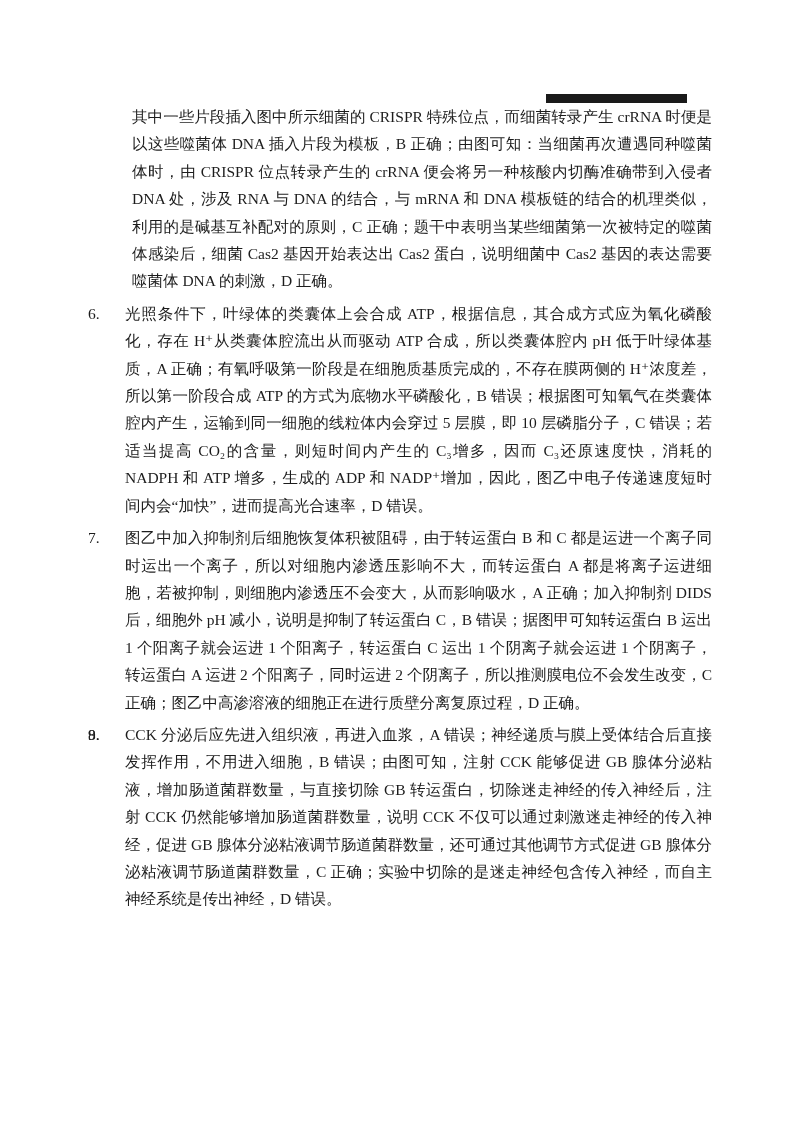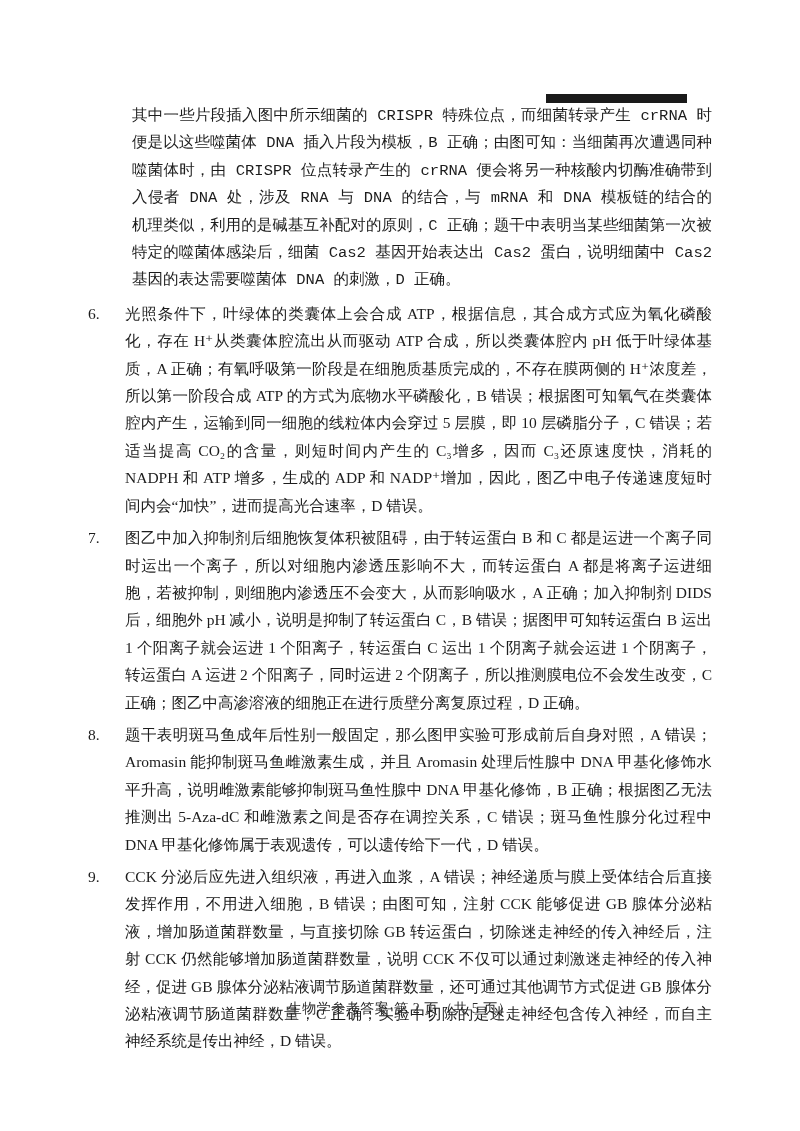--- a/index.html
+++ b/index.html
@@ -39,21 +39,21 @@
     padding-left: 37px;
     margin: 0 0 5px 0;
   }
   .para .num {
     position: absolute;
     left: 0;
     top: 0;
     width: 34px;
     text-align: left;
   }
-  .para.continuation { padding-left: 44px; font-family: Liberation Mono, monospace; }
+  .para.continuation { padding-left: 44px; }
   .footer {
     position: absolute;
     left: 0;
     top: 1000px;
     width: 100%;
     text-align: center;
     font-size: 14px;
     letter-spacing: 0.5px;
     color: #2b2b2b;
   }
@@ -68,23 +68,20 @@
       <div class="para continuation">
       <span class="txt">其中一些片段插入图中所示细菌的 CRISPR 特殊位点，而细菌转录产生 crRNA 时便是以这些噬菌体 DNA 插入片段为模板，B 正确；由图可知：当细菌再次遭遇同种噬菌体时，由 CRISPR 位点转录产生的 crRNA 便会将另一种核酸内切酶准确带到入侵者 DNA 处，涉及 RNA 与 DNA 的结合，与 mRNA 和 DNA 模板链的结合的机理类似，利用的是碱基互补配对的原则，C 正确；题干中表明当某些细菌第一次被特定的噬菌体感染后，细菌 Cas2 基因开始表达出 Cas2 蛋白，说明细菌中 Cas2 基因的表达需要噬菌体 DNA 的刺激，D 正确。</span>
     </div>
       <div class="para">
       <span class="num">6.</span><span class="txt">光照条件下，叶绿体的类囊体上会合成 ATP，根据信息，其合成方式应为氧化磷酸化，存在 H⁺从类囊体腔流出从而驱动 ATP 合成，所以类囊体腔内 pH 低于叶绿体基质，A 正确；有氧呼吸第一阶段是在细胞质基质完成的，不存在膜两侧的 H⁺浓度差，所以第一阶段合成 ATP 的方式为底物水平磷酸化，B 错误；根据图可知氧气在类囊体腔内产生，运输到同一细胞的线粒体内会穿过 5 层膜，即 10 层磷脂分子，C 错误；若适当提高 CO₂的含量，则短时间内产生的 C₃增多，因而 C₃还原速度快，消耗的 NADPH 和 ATP 增多，生成的 ADP 和 NADP⁺增加，因此，图乙中电子传递速度短时间内会“加快”，进而提高光合速率，D 错误。</span>
     </div>
       <div class="para">
       <span class="num">7.</span><span class="txt">图乙中加入抑制剂后细胞恢复体积被阻碍，由于转运蛋白 B 和 C 都是运进一个离子同时运出一个离子，所以对细胞内渗透压影响不大，而转运蛋白 A 都是将离子运进细胞，若被抑制，则细胞内渗透压不会变大，从而影响吸水，A 正确；加入抑制剂 DIDS 后，细胞外 pH 减小，说明是抑制了转运蛋白 C，B 错误；据图甲可知转运蛋白 B 运出 1 个阳离子就会运进 1 个阳离子，转运蛋白 C 运出 1 个阴离子就会运进 1 个阴离子，转运蛋白 A 运进 2 个阳离子，同时运进 2 个阴离子，所以推测膜电位不会发生改变，C 正确；图乙中高渗溶液的细胞正在进行质壁分离复原过程，D 正确。</span>
     </div>
       <div class="para">
-      <span class="num">8.</span><span class="txt">题干表明斑马鱼成年后性别一般固定，那么图甲实验可形成前后自身对照，A 错误；Aromasin 能抑制斑马鱼雌激素生成，并且 Aromasin 处理后性腺中 DNA 甲基化修饰水平升高，说明雌激素能够抑制斑马鱼性腺中 DNA 甲基化修饰，B 正确；根据图乙无法推测出 5-Aza-dC 和雌激素之间是否存在调控关系，C 错误；斑马鱼性腺分化过程中 DNA 甲基化修饰属于表观遗传，可以遗传给下一代，D 错误。</span>
+      <span class="num">8.</span>
     </div>
       <div class="para">
       <span class="num">9.</span><span class="txt">CCK 分泌后应先进入组织液，再进入血浆，A 错误；神经递质与膜上受体结合后直接发挥作用，不用进入细胞，B 错误；由图可知，注射 CCK 能够促进 GB 腺体分泌粘液，增加肠道菌群数量，与直接切除 GB 转运蛋白，切除迷走神经的传入神经后，注射 CCK 仍然能够增加肠道菌群数量，说明 CCK 不仅可以通过刺激迷走神经的传入神经，促进 GB 腺体分泌粘液调节肠道菌群数量，还可通过其他调节方式促进 GB 腺体分泌粘液调节肠道菌群数量，C 正确；实验中切除的是迷走神经包含传入神经，而自主神经系统是传出神经，D 错误。</span>
     </div>
     </main>
 
-  <footer class="footer">
-    <span>生物学参考答案·第 2 页（共 5 页）</span>
-  </footer>
 </div>
 
 </body></html>

